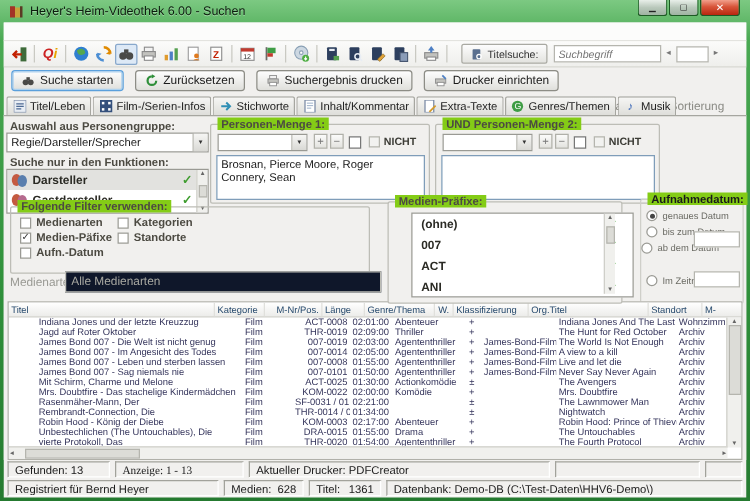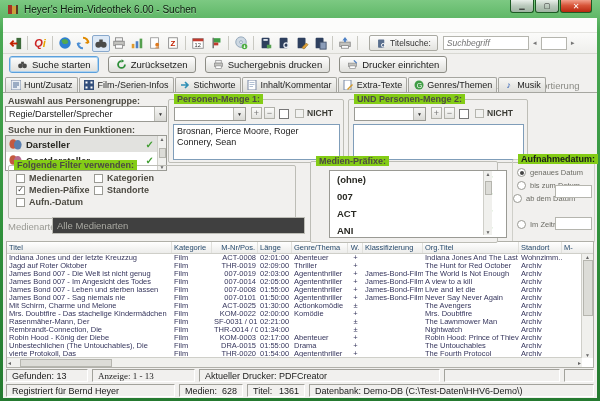--- a/index.html
+++ b/index.html
@@ -101,31 +101,31 @@
   .fopt .flabel { font-size:9px; font-weight:bold; color:#4c4a42; white-space:nowrap; }
 
   .radio { width:9px; height:9px; border-radius:50%; border:1px solid #9a9a94; background:#fff;
     display:inline-flex; align-items:center; justify-content:center; }
   .radio .dot { width:4px; height:4px; border-radius:50%; background:#444; }
   .ropt { display:flex; align-items:center; gap:4px; position:absolute; }
   .rlabel { font-size:7.5px; color:#6b6b64; white-space:nowrap; }
   .dinput { position:absolute; width:37px; height:13px; background:#fff; border:1px solid #b5b5ae; }
 
   .ma-label { position:absolute; font-size:9.5px; color:#9a9a94; }
-  .ma-input { position:absolute; height:17px; background:#404040; border:1px solid #bdbdb6; color:#a9a9a2;
+  .ma-input { position:absolute; height:17px; background:#0f172a; border:1px solid #bdbdb6; color:#a9a9a2;
     font-size:9.5px; padding:0 4px; font-family:"Liberation Sans",sans-serif; }
 
   
   .rtable { position:absolute; left:3px; top:148px; width:588px; height:127px; background:#fff;
     border:1px solid #b0b0a9; overflow:hidden; }
   .thead { display:flex; width:587px; height:12px; background:linear-gradient(180deg,#ffffff,#ececea);
     border-bottom:1px solid #cfcfc9; }
   .thead span { font-size:7.5px; color:#274a6d; padding:0 2px; border-right:1px solid #e0e0dc;
     white-space:nowrap; overflow:hidden; line-height:12px; }
-  .tbody { position:absolute; left:0; top:12px; width:575px; height:104px; overflow:hidden; }
+  .tbody { position:absolute; left:0; top:12px; width:575px; height:104px; overflow:hidden;padding-left:22px; }
   .trow { display:flex; width:575px; height:8px; }
   .trow span { font-size:7.5px; line-height:8px; color:#35355c; padding:0 2px; white-space:nowrap; overflow:hidden; }
   .c0{width:165px;} .c1{width:40px;} .c2{width:46px; text-align:right;} .c3{width:34px;}
   .c4{width:56px;} .c5{width:15px; text-align:center;} .c6{width:60px;} .c7{width:96px;}
   .c8{width:43px;} .c9{flex:1;}
   .tvsb { position:absolute; right:0; top:12px; width:12px; height:104px; background:#f0f0ed; border-left:1px solid #cfcfc9;
     display:flex; flex-direction:column; align-items:center; font-size:5px; color:#666; }
   .tvsb .thumb { width:10px; height:56px; background:#dcdcd7; border:1px solid #b5b5ae; }
   .tvsb .sp { flex:1; }
   .thsb { position:absolute; left:0; bottom:0; width:575px; height:10px; background:#f0f0ed; border-top:1px solid #cfcfc9;
@@ -352,21 +352,21 @@
     </div>
 
     <div class="tabstrip">
       <span class="tab">
           <span class="tabicon">
             <svg width="10" height="10" viewBox="0 0 10 10">
               <rect width="10" height="10" fill="#e8edf4" stroke="#7a8aa5"></rect>
               <path d="M2 3 H8 M2 5 H8 M2 7 H6" stroke="#4d6a94" stroke-width="1"></path>
             </svg>
           </span>
-          <span>Hunt/Zusatz</span>
+          <span>Titel/Leben</span>
         </span>
       <span class="tab">
           <span class="tabicon">
             <svg width="10" height="10" viewBox="0 0 10 10">
               <rect width="10" height="10" fill="#34507c"></rect>
               <rect x="1.5" y="1.5" width="2" height="2" fill="#fff"></rect>
               <rect x="6.5" y="1.5" width="2" height="2" fill="#fff"></rect>
               <rect x="1.5" y="6.5" width="2" height="2" fill="#fff"></rect>
               <rect x="6.5" y="6.5" width="2" height="2" fill="#fff"></rect>
             </svg>

